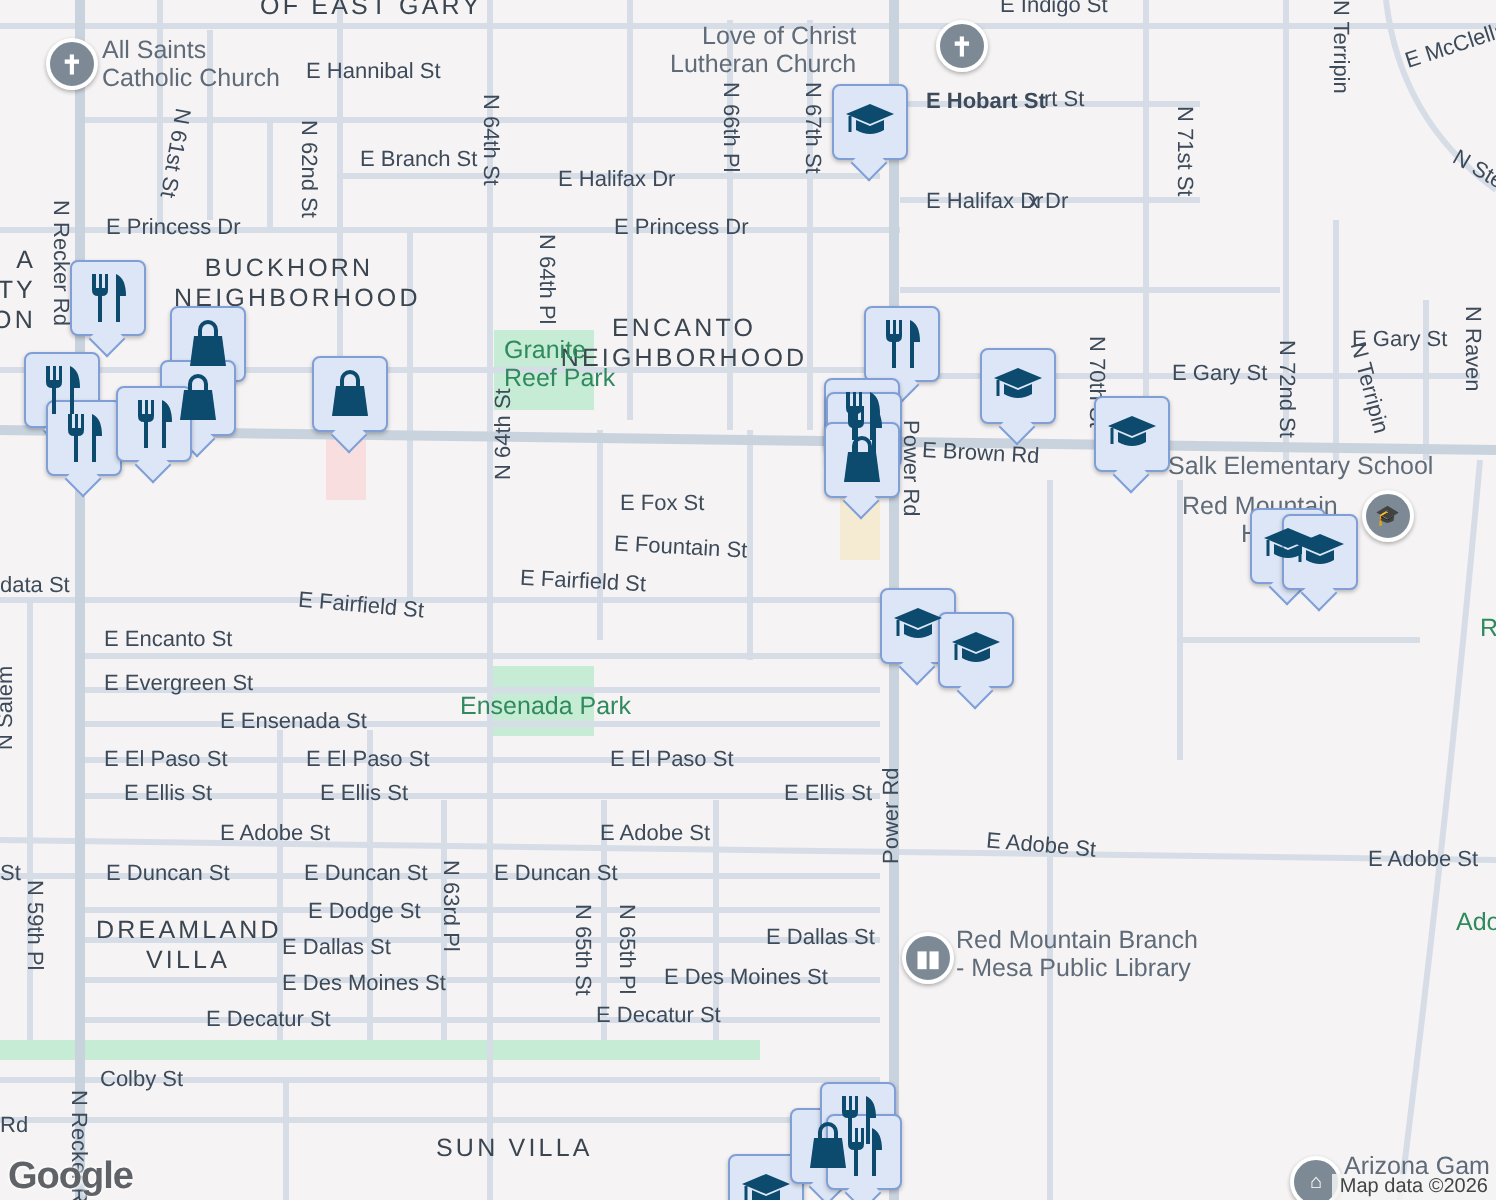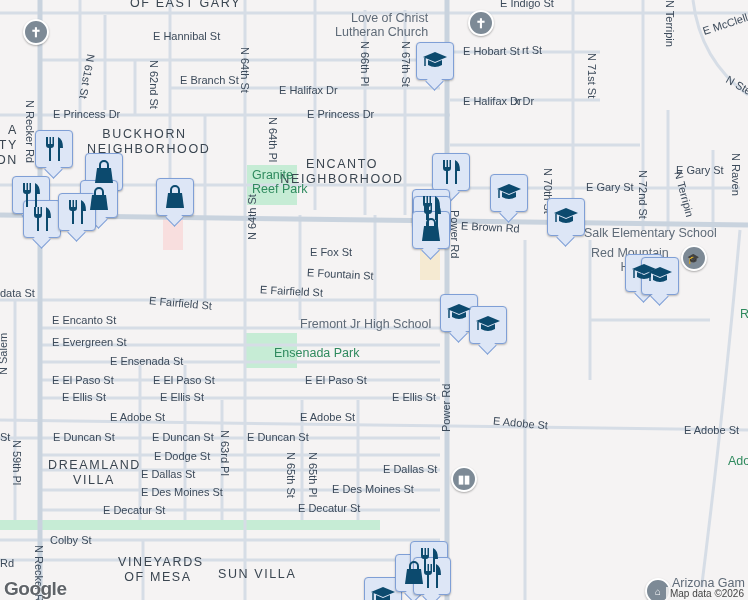--- a/index.html
+++ b/index.html
@@ -93,57 +93,58 @@
   <div class="hood" style="left:130px;top:-4px;">OF EAST GARY</div>
   <div class="hood" style="left:87px;top:127px;width:115px;white-space:pre;">BUCKHORN
 NEIGHBORHOOD</div>
   <div class="hood" style="left:272px;top:157px;width:140px;white-space:pre;">ENCANTO
 NEIGHBORHOOD</div>
   <div class="hood" style="left:-4px;top:123px;width:22px;white-space:pre;text-align:right;">A
 TY
 ON</div>
   <div class="hood" style="left:48px;top:458px;width:92px;white-space:pre;">DREAMLAND
 VILLA</div>
-  <div class="hood" style="left:118px;top:555px;width:80px;white-space:pre;">VINEYARDS
-OF MESA</div>
   <div class="hood" style="left:218px;top:567px;">SUN VILLA</div>
   <div class="hood" style="left:240px;top:612px;">CANDLEWICK</div>
 
   <div class="park" style="left:252px;top:169px;white-space:pre;">Granite
 Reef Park</div>
-  <div class="park" style="left:230px;top:347px;margin-left:44px;">Ensenada Park</div>
+  <div class="park" style="left:230px;top:347px;">Ensenada Park</div>
   <div class="park" style="left:740px;top:308px;">R</div>
   <div class="park" style="left:728px;top:455px;">Ado</div>
 
   <div class="gpin" style="left:23px;top:19px;">
       <span>✝</span>
     </div>
+  <div class="poi" style="left:51px;top:18px;white-space:pre;">All Saints
+Catholic Church</div>
   <div class="poi" style="left:335px;top:11px;white-space:pre;text-align:right;">Love of Christ
 Lutheran Church</div>
   <div class="gpin" style="left:468px;top:10px;">
       <span>✝</span>
     </div>
   <div class="poi" style="left:584px;top:226px;">Salk Elementary School</div>
   <div class="poi" style="left:591px;top:246px;white-space:pre;text-align:center;">Red Mountain
 Hig</div>
   <div class="gpin" style="left:681px;top:245px;">
       <span style="font-size:10px;">🎓</span>
     </div>
-  <div class="poi" style="left:300px;top:317px;">Fremont Jr High School</div>
   <div class="gpin" style="left:451px;top:466px;">
       <span style="font-size:11px;">▮▮</span>
     </div>
+  <div class="poi" style="left:478px;top:463px;white-space:pre;">Red Mountain Branch
+- Mesa Public Library</div>
   <div class="gpin" style="left:645px;top:578px;">
       <span style="font-size:10px;">⌂</span>
     </div>
   <div class="poi" style="left:672px;top:576px;">Arizona Gam</div>
 
   <div class="lbl" style="left:500px;top:-2px;">E Indigo St</div>
   <div class="lbl" style="left:153px;top:31px;">E Hannibal St</div>
-  <div class="lbl" style="left:463px;top:46px;">E Hobart St</div>
+  <div class="lbl" style="left:463px;top:46px;font-weight:bold;">E Hobart St</div>
   <div class="lbl" style="left:702px;top:18px;transform:rotate(-18deg);">E McClella</div>
   <div class="lbl" style="left:180px;top:75px;">E Branch St</div>
   <div class="lbl" style="left:279px;top:85px;">E Halifax Dr</div>
   <div class="lbl" style="left:463px;top:96px;">E Halifax Dr</div>
   <div class="lbl" style="left:53px;top:109px;">E Princess Dr</div>
   <div class="lbl" style="left:307px;top:109px;">E Princess Dr</div>
   <div class="lbl" style="left:676px;top:165px;">E Gary St</div>
   <div class="lbl" style="left:586px;top:182px;">E Gary St</div>
   <div class="lbl" style="left:461px;top:222px;transform:rotate(3deg);">E Brown Rd</div>
   <div class="lbl" style="left:310px;top:247px;">E Fox St</div>

